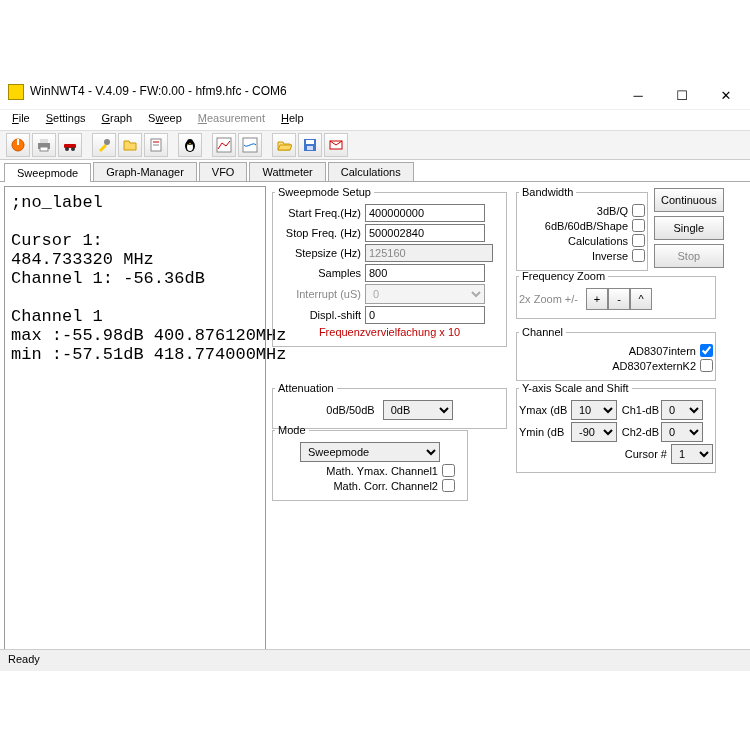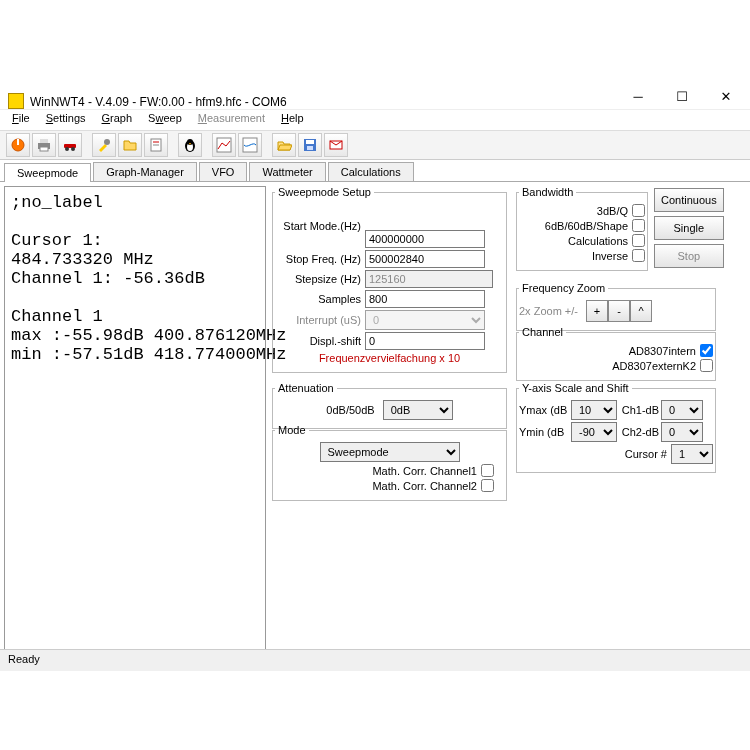--- a/index.html
+++ b/index.html
@@ -1,19 +1,19 @@
 <!DOCTYPE html>
 <html><head>
 <meta charset="utf-8">
 <style>
 * { box-sizing: border-box; }
 body { margin:0; font-family: Tahoma, Arial, sans-serif; font-size:11px; background:#fff; }
 .window { width:750px; height:750px; background:#fff; position:relative; }
 .blank-top { height:84px; background:#fff; }
-.titlebar { height:26px; background:#fff; display:flex; align-items:flex-end; padding:0 2px 0 8px; border-bottom:1px solid #eee; }
+.titlebar { height:26px; background:#fff; display:flex; align-items:flex-start; padding:0 2px 0 8px; border-bottom:1px solid #eee; }
 .titlebar .icon { width:16px; height:16px; background:#ffd700; border:1px solid #aa8800; margin-right:6px; }
 .titlebar .title { flex:1; color:#000; font-size:12px; }
 .winbtn { width:44px; height:24px; text-align:center; line-height:24px; font-size:13px; font-family:Arial; cursor:pointer; }
 .menubar { height:20px; background:#fff; display:flex; padding:0 4px; }
 .menubar span { padding:2px 8px; cursor:pointer; }
 .menubar span u { text-decoration:underline; }
 .menubar .disabled { color:#888; }
 .toolbar { height:30px; background:#f4f4f4; border-top:1px solid #ddd; border-bottom:1px solid #ccc; display:flex; align-items:center; padding:0 6px; gap:2px; }
 .tb { width:24px; height:24px; border:1px solid #ccc; background:linear-gradient(#fff,#e8e8e8); display:flex; align-items:center; justify-content:center; cursor:pointer; }
 .tb svg { display:block; }
@@ -162,22 +162,22 @@
 
 Channel 1
 max :-55.98dB 400.876120MHz
 min :-57.51dB 418.774000MHz</div>
 
     <div class="rightpanel">
 
       <fieldset style="left:0;top:0;width:235px;">
         <legend>Sweepmode Setup</legend>
         <div class="row">
-            <div class="lbl" style="width:90px">Start Mode.(Hz)</div>
-            <input class="inp" style="width: 120px; margin-top: 26px;" value="400000000">
+            <div class="lbl" style="width:90px">Start Freq.(Hz)</div>
+            <input class="inp" style="width: 120px;" value="400000000">
           </div>
         <div class="row">
             <div class="lbl" style="width:90px">Stop Freq. (Hz)</div>
             <input class="inp" style="width: 120px;" value="500002840">
           </div>
         <div class="row">
             <div class="lbl" style="width:90px">Stepsize (Hz)</div>
             <input class="inp disabled" style="width: 128px;" disabled="" value="125160">
           </div>
         <div class="row">
@@ -198,27 +198,27 @@
       </fieldset>
 
       <fieldset style="left:0;top:196px;width:235px;">
         <legend>Attenuation</legend>
         <div class="row" style="justify-content:center">
             <span style="margin-right:8px">0dB/50dB</span>
             <select class="inp" style="width:70px"><option>0dB</option></select>
           </div>
       </fieldset>
 
-      <fieldset style="left:0;top:238px;width:235px;">
+      <fieldset style="left:0;top:238px;width:196px;">
         <legend>Mode</legend>
         <div class="row" style="justify-content:center">
             <select class="inp" style="width:140px"><option>Sweepmode</option></select>
           </div>
         <div class="row" style="justify-content:flex-end;padding-right:10px">
-            <span>Math. Corr. Channel1</span>
+            <span>Math. Ymax. Channel1</span>
             <input type="checkbox" class="chk" style="">
           </div>
         <div class="row" style="justify-content:flex-end;padding-right:10px">
             <span>Math. Corr. Channel2</span>
             <input type="checkbox" class="chk" style="">
           </div>
       </fieldset>
 
       <fieldset style="left:244px;top:0;width:132px;">
         <legend>Bandwidth</legend>
@@ -239,21 +239,21 @@
             <input type="checkbox" class="chk" style="">
           </div>
       </fieldset>
 
       <div style="position:absolute;left:382px;top:2px;display:flex;flex-direction:column;gap:4px;">
         <button class="btn" style="height:24px">Continuous</button>
         <button class="btn" style="height:24px">Single</button>
         <button class="btn disabled" style="height:24px" disabled="">Stop</button>
       </div>
 
-      <fieldset style="left:244px;top:96px;width:200px;">
+      <fieldset style="left:244px;top:84px;width:200px;">
         <legend>Frequency Zoom</legend>
         <div class="row">
             <span style="color:#888;margin-right:8px">2x Zoom +/-</span>
           <button class="btn" style="min-width:22px;width:22px">+</button>
           <button class="btn" style="min-width:22px;width:22px">-</button>
           <button class="btn" style="min-width:22px;width:22px">^</button>
         </div>
       </fieldset>
 
       <fieldset style="left:244px;top:140px;width:200px;">

